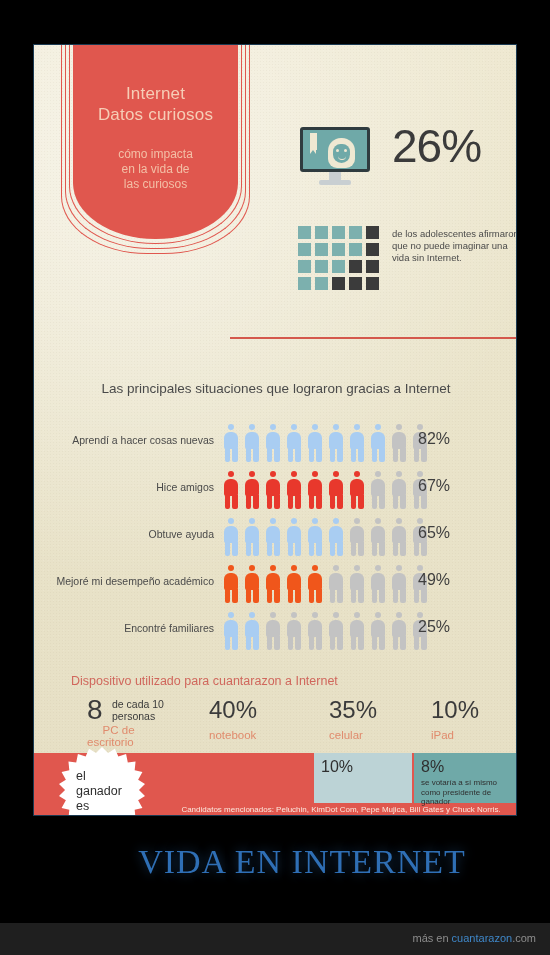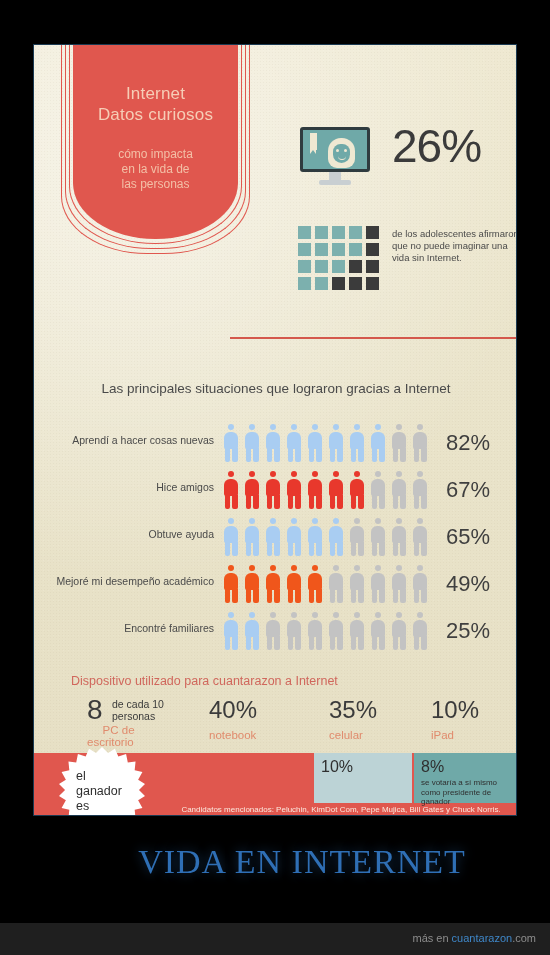--- a/index.html
+++ b/index.html
@@ -103,21 +103,21 @@
     position:absolute;left:0;top:336px;width:484px;text-align:center;
     color:#4a4a4a;font-size:13.5px;
   }
   .rows{position:absolute;left:0;top:375px;width:484px;}
   .prow{position:relative;height:47px;}
   .plabel{
     position:absolute;right:304px;top:14px;text-align:right;width:230px;
     color:#4a4a4a;font-size:10.5px;white-space:nowrap;
   }
   .people{position:absolute;left:188px;top:4px;display:flex;gap:3px;}
-  .pct{position:absolute;left:412px;top:10px;color:#3f3f3f;font-size:22px;}
+  .pct{position:absolute;left:384px;top:10px;color:#3f3f3f;font-size:16px;}
   .person{width:18px;height:38px;position:relative;}
   .p-head{position:absolute;left:6px;top:0;width:6px;height:6px;border-radius:50%;}
   .p-body{
     position:absolute;left:2px;top:8px;width:14px;height:17px;
     border-radius:6px 6px 2px 2px;
   }
   .p-legL,.p-legR{position:absolute;top:24px;width:5.5px;height:14px;border-radius:0 0 2px 2px;}
   .p-legL{left:2.5px;} .p-legR{left:10px;}
 
   
@@ -195,21 +195,21 @@
       <div class="ring r1"></div>
       <div class="banner-ring"></div>
       <div class="banner-txt">
         <div class="banner-title">
           <div>Internet</div>
           <div>Datos curiosos</div>
         </div>
         <div class="banner-sub">
           <div>cómo impacta</div>
           <div>en la vida de</div>
-          <div>las personas</div>
+          <div>las curiosos</div>
         </div>
       </div>
     </div>
 
     <div class="monitor">
       <div class="mon-screen">
         <div class="mon-ribbon"></div>
         <div class="face">
           <div class="hair"></div>
           <div class="face-in">

